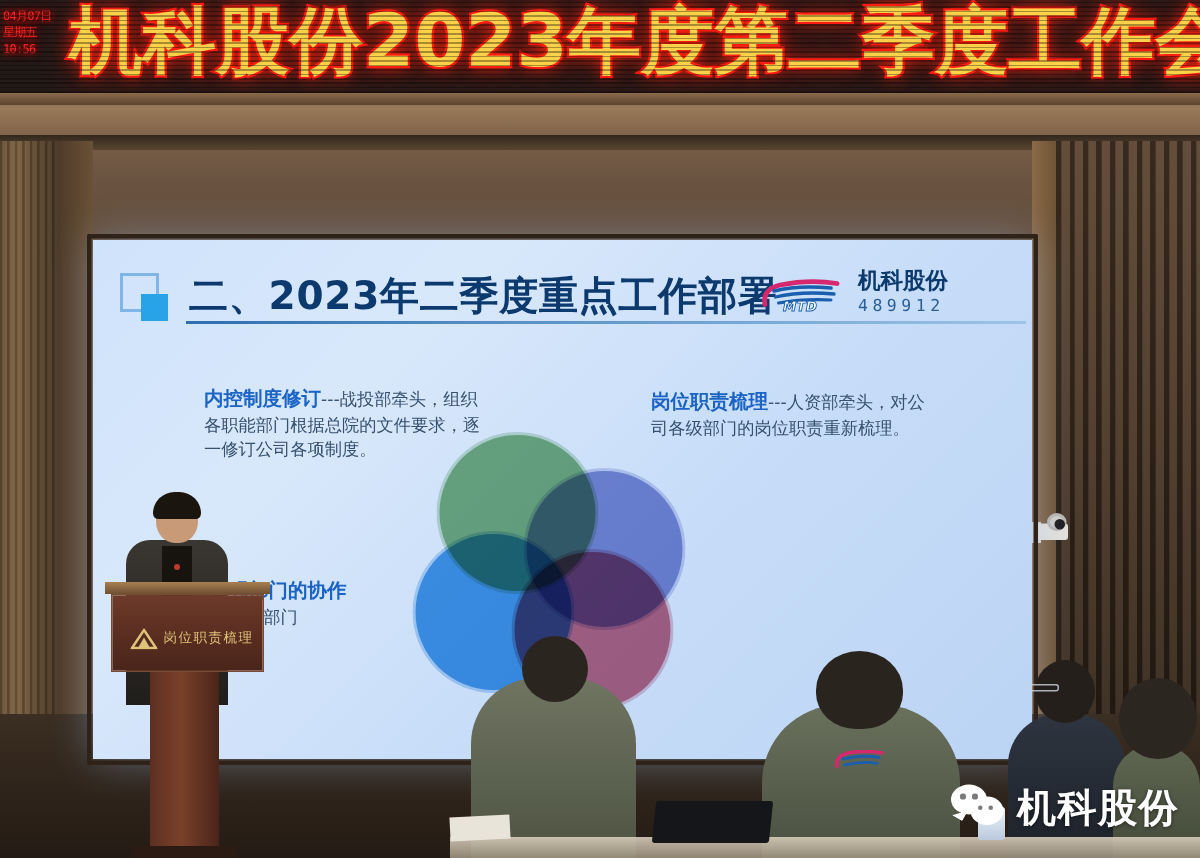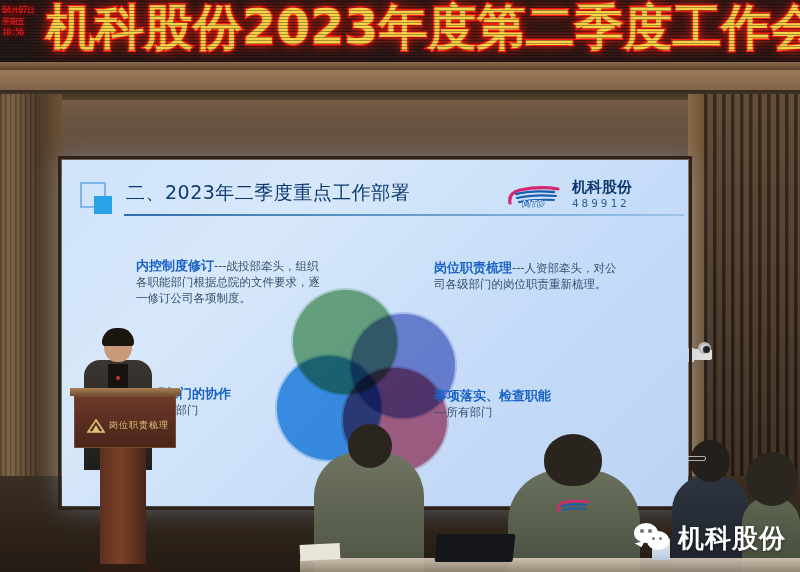--- a/index.html
+++ b/index.html
@@ -125,21 +125,21 @@
   .sq-outline {
     position:absolute; left:0; top:4px; width:26px; height:26px;
     border:2px solid #7fb5e8;
   }
   .sq-solid {
     position:absolute; left:14px; top:18px; width:18px; height:18px;
     background:#29a3e8;
   }
   .slide-title {
     position:absolute; left:46px; top:2px;
-    font-size:19px; font-weight:normal; color:#0d3a6e;
+    font-size:26px; font-weight:bold; color:#0d3a6e;
     letter-spacing:.5px; white-space:nowrap;
     font-family:"DejaVu Sans","Liberation Sans",sans-serif;
   }
   .title-rule {
     position:absolute; left:44px; top:36px; width:560px; height:2px;
     background:linear-gradient(90deg,#2e6fb0,#9cc4e8);
   }
   .brandbox {
     position:absolute; right:14px; top:0; width:150px; height:40px;
   }
@@ -398,24 +398,20 @@
     <div class="tb tb-tr">
       <b>岗位职责梳理</b><span class="dash">---人资部牵头，对公司各级部门的岗位职责重新梳理。</span>
     </div>
     <div class="tb tb-tl">
       <b>内控制度修订</b><span class="dash">---战投部牵头，组织各职能部门根据总院的文件要求，逐一修订公司各项制度。</span>
     </div>
     <div class="tb tb-bl">
       <b>加强部门的协作</b><br>
       <span class="dash">---所有部门</span>
     </div>
-    <div class="tb tb-br">
-      <b>事项落实、检查职能</b><br>
-      <span class="dash">---所有部门</span>
-    </div>
   </div>
   <div class="screen-frame"></div>
 
   <div class="speaker">
     <div class="sp-body"></div>
     <div class="sp-shirt"></div>
     <div class="sp-head"></div>
     <div class="sp-hair"></div>
     <div class="sp-mic-dot"></div>
     <div class="mic-stem"></div>

